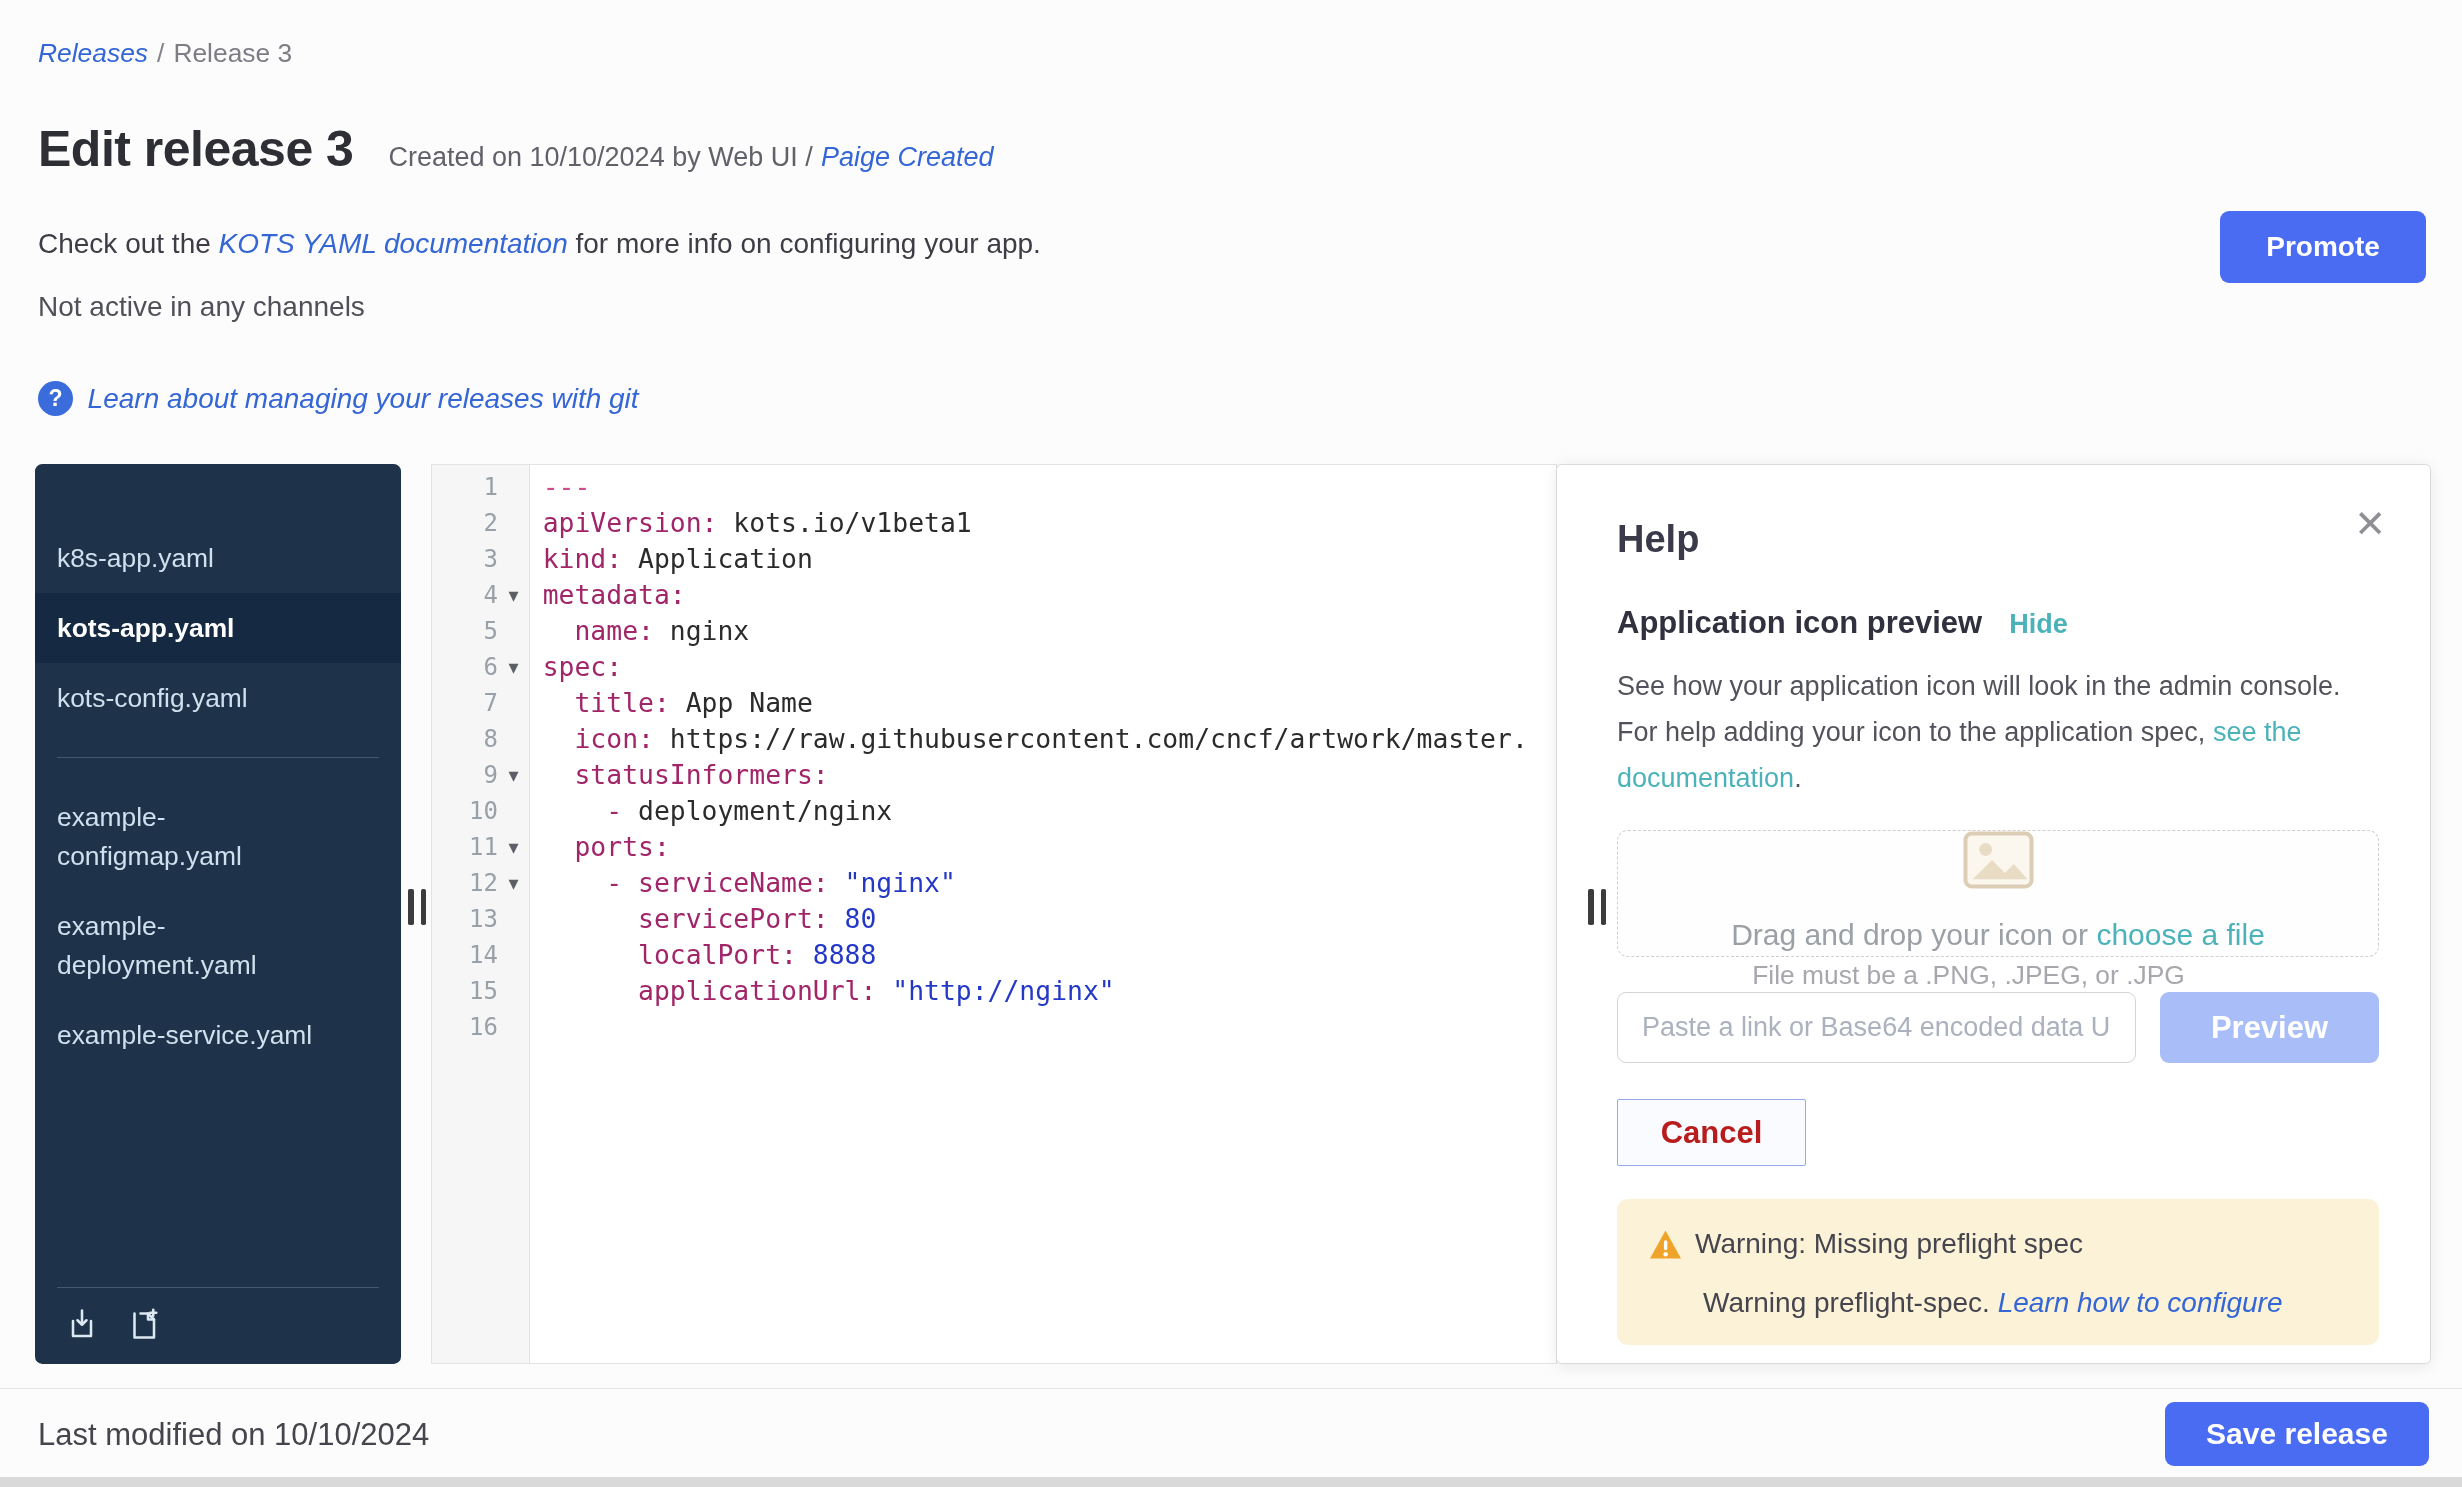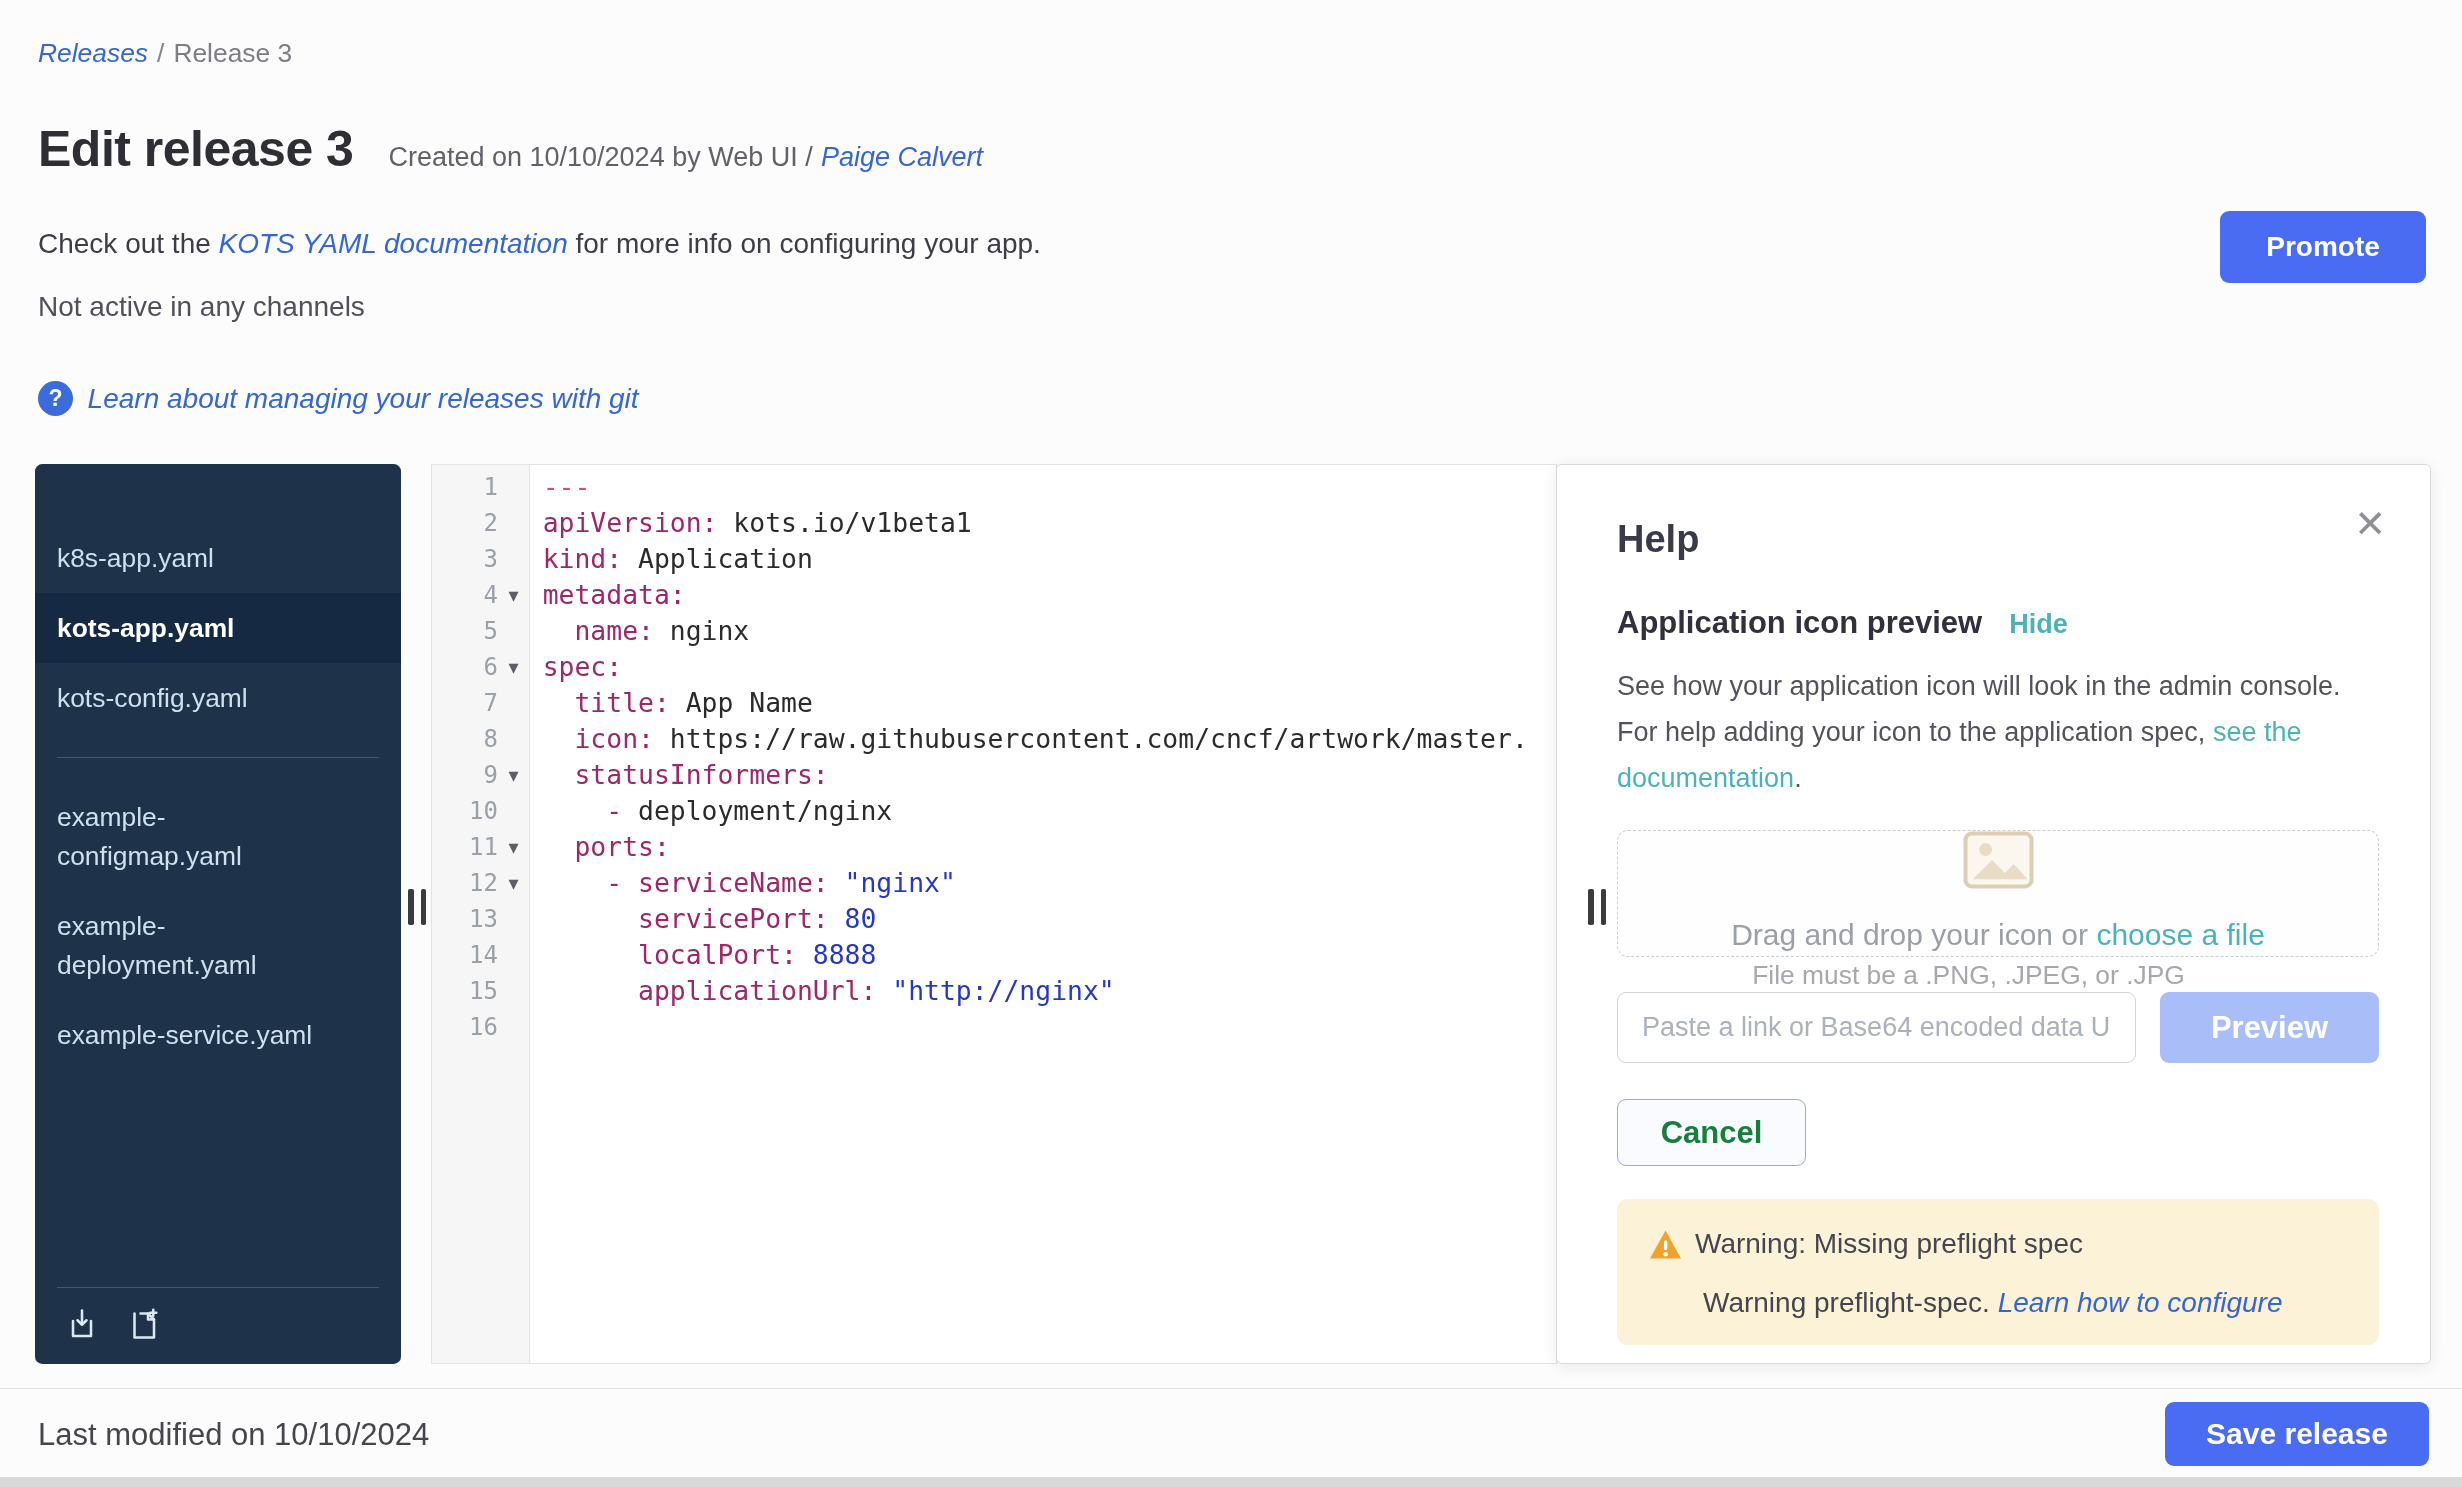--- a/index.html
+++ b/index.html
@@ -105,21 +105,21 @@
     flex: 1; height: 71px; border: 1.8px solid #d4d4d4; border-radius: 9px;
     font-size: 27px; padding: 0 24px; color: #333; font-family: inherit; background: #fff; min-width: 0;
   }
   .url-input::placeholder { color: #abb1bd; }
   .preview-btn {
     width: 219px; height: 71px; background: #a9bdf8; border: none; border-radius: 9px;
     color: #fff; font-size: 31px; font-weight: 700; font-family: inherit; cursor: pointer; flex: 0 0 auto;
   }
   .cancel-btn {
     margin-top: 36px; width: 189px; height: 67px; background: #fafbff;
-    border: 1.8px solid #93a9f0; border-radius: 9px; color: #15803d;
+    border: 1.8px solid #93a9f0; border-radius: 2px; color: #b91c1c;
     font-size: 31px; font-weight: 700; font-family: inherit; cursor: pointer;
   }
   .warning-box { margin-top: 33px; background: #fcf2d8; border-radius: 11px; padding: 29px 31px 25.5px; }
   .warn-line1 { display: flex; align-items: center; gap: 12px; font-size: 28px; color: #45454e; }
   .warn-line2 { margin-top: 27px; margin-left: 55px; font-size: 28px; color: #45454e; }
 
   
   .footer-divider { position: absolute; left: 0; right: 0; top: 1388px; border-top: 0.9px solid #e4e4e4; }
   .last-modified { position: absolute; left: 38px; top: 1417px; font-size: 31px; color: #45454d; }
   .save-btn {
@@ -132,21 +132,21 @@
 </head>
 <body>
 
 <div class="breadcrumb">
   <span class="link">Releases</span><span class="crumb-sep">/</span><span class="crumb-current">Release 3</span>
 </div>
 
 <div class="title-row">
   <h1 class="page-title">Edit release 3</h1>
   <span class="created-text">Created on 10/10/2024 by Web UI /</span>
-  <span class="link author-link">Paige Calvert</span>
+  <span class="link author-link">Paige Created</span>
 </div>
 
 <div class="docs-line">
   <span>Check out the </span><span class="link">KOTS YAML documentation</span><span> for more info on configuring your app.</span>
 </div>
 
 <button class="promote-btn">Promote</button>
 
 <div class="channel-status">Not active in any channels</div>
 

